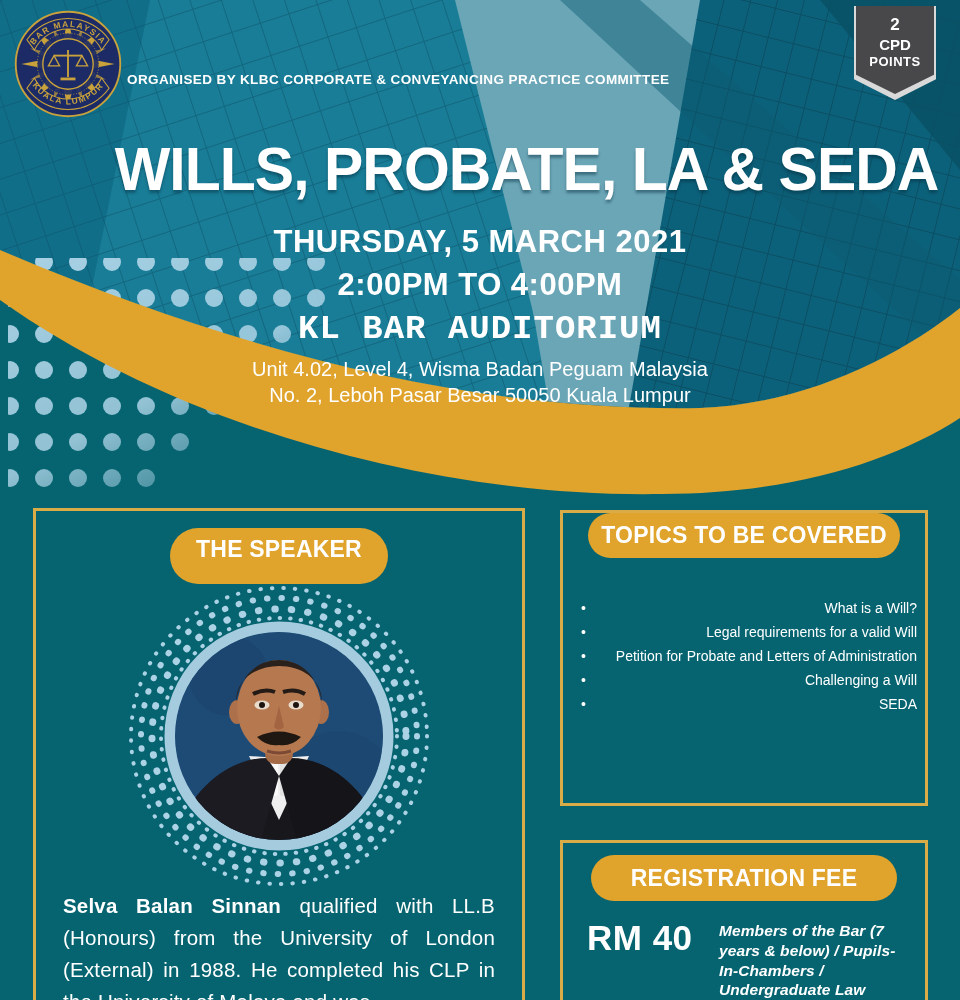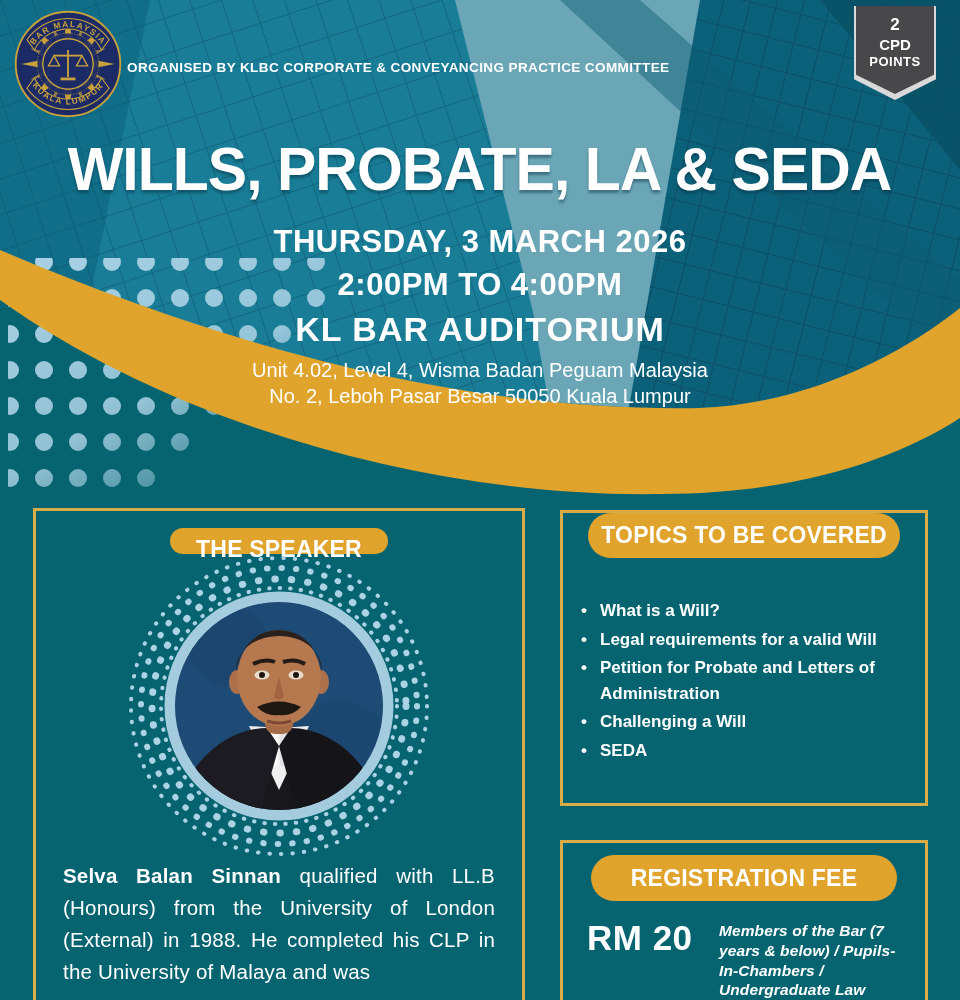--- a/index.html
+++ b/index.html
@@ -3,60 +3,60 @@
 <meta charset="utf-8">
 <style>
   html,body{margin:0;padding:0;background:#033;}
   .poster{
     position:relative;width:960px;height:1000px;overflow:hidden;
     background:#066471;font-family:"Liberation Sans",sans-serif;color:#fff;
   }
   svg{display:block;}
   .header-art{position:absolute;left:0;top:0;}
   
-  .organiser{position:absolute;left:127px;top:60px;font-size:13.5px;font-weight:bold;
+  .organiser{position:absolute;left:127px;top:72px;font-size:13.5px;font-weight:bold;
     letter-spacing:.4px;color:#fff;white-space:nowrap;}
   
-  .title{position:absolute;left:0;right:0;top:133px;margin:0;text-align:center;white-space:nowrap;}
+  .title{position:absolute;left:0;right:0;top:133px;margin:0;text-align:right;white-space:nowrap;}
   .title span{display:inline-block;font-size:62px;font-weight:bold;letter-spacing:-1px;
     transform:scaleX(.95);transform-origin:center;color:#fff;
     text-shadow:0 3px 3px rgba(4,45,62,.45);}
   
   .when{position:absolute;left:0;right:0;top:224px;text-align:center;color:#fff;}
   .when .date,.when .time{font-size:31px;font-weight:bold;margin-bottom:7px;letter-spacing:.5px;}
-  .when .venue{font-size:34px;font-weight:bold;margin-bottom:9px;letter-spacing:1px;}
+  .when .venue{font-size:34px;font-weight:bold;margin-bottom:9px;letter-spacing:1px;font-family:Liberation Mono, monospace;}
   .when .addr{font-size:20px;line-height:1.28;font-weight:400;}
   
   .cpd{position:absolute;left:856px;top:6px;width:78px;height:96px;}
   .cpd-silver{position:absolute;left:-2px;right:-2px;top:0;height:94px;background:#D9D9D9;
     clip-path:polygon(0 0,100% 0,100% 78%,50% 100%,0 78%);}
   .cpd-dark{position:absolute;left:0;right:0;top:0;height:88px;background:#48484A;
     clip-path:polygon(0 0,100% 0,100% 78%,50% 100%,0 78%);text-align:center;color:#fff;}
   .cpd-num{font-size:17px;font-weight:bold;margin-top:9px;}
   .cpd-l2{font-size:15px;font-weight:bold;margin-top:1px;}
   .cpd-l3{font-size:13px;font-weight:bold;margin-top:1px;letter-spacing:.5px;}
   
   .logo{position:absolute;left:12px;top:8px;}
   .logo text{font-family:"Liberation Sans",sans-serif;font-weight:bold;}
   
   .panel{position:absolute;border:3px solid #D9AC47;box-sizing:border-box;}
   .panel-speaker{left:33px;top:508px;width:492px;height:520px;}
   .panel-topics{left:560px;top:510px;width:368px;height:296px;}
   .panel-reg{left:560px;top:840px;width:368px;height:200px;}
   .pill{display:block;margin:0 auto;background:#E0A32B;color:#fff;text-align:center;
     border-radius:999px;font-weight:bold;letter-spacing:.2px;}
-  .pill-speaker{width:218px;height:26px;line-height:42px;margin-top:17px;font-size:23px;}
+  .pill-speaker{width:218px;height:56px;line-height:42px;margin-top:17px;font-size:23px;}
   .pill-topics{width:312px;height:45px;line-height:45px;margin-top:0;font-size:23px;}
   .pill-reg{width:306px;height:46px;line-height:46px;margin-top:12px;font-size:23px;}
   .portrait{margin:2px auto 0;}
   .bio{margin:4px 27px 0 27px;font-size:20.5px;line-height:1.56;text-align:justify;
     color:#fff;letter-spacing:.2px;}
   .bio strong{font-weight:bold;}
-  .topics-list{list-style:none;margin:40px 8px 0 16px;padding:0;font-size:17px;
-    font-weight:bold;line-height:1.5;}
+  .topics-list{list-style:none;margin:40px 8px 0 16px;padding:0;font-size:14px;
+    font-weight:normal;line-height:1.5;text-align:right;}
   .topics-list li{position:relative;padding-left:21px;margin-bottom:3px;}
   .topics-list li::before{content:"\2022";position:absolute;left:2px;top:0;}
   .reg-row{display:flex;margin:17px 12px 0 12px;align-items:flex-start;}
   .price{width:132px;padding-left:12px;font-size:35px;font-weight:bold;letter-spacing:.5px;}
   .elig{flex:1;font-style:italic;font-weight:bold;font-size:15.5px;line-height:1.28;
     padding-top:3px;letter-spacing:.1px;}
 </style>
 </head>
 <body>
 
@@ -190,21 +190,21 @@
       <div class="cpd-num">2</div>
       <div class="cpd-l2">CPD</div>
       <div class="cpd-l3">POINTS</div>
     </div>
   </div>
 
   <h1 class="title">
     <span>WILLS, PROBATE, LA &amp; SEDA</span>
   </h1>
   <div class="when">
-    <div class="date">THURSDAY, 3 MARCH 2026</div>
+    <div class="date">THURSDAY, 5 MARCH 2021</div>
     <div class="time">2:00PM TO 4:00PM</div>
     <div class="venue">KL BAR AUDITORIUM</div>
     <div class="addr">Unit 4.02, Level 4, Wisma Badan Peguam Malaysia</div>
     <div class="addr">No. 2, Leboh Pasar Besar 50050 Kuala Lumpur</div>
   </div>
 
   <section class="panel panel-speaker">
     <div class="pill pill-speaker">THE SPEAKER</div>
 
     <svg class="portrait" width="300" height="300" viewBox="0 0 300 300">
@@ -259,18 +259,18 @@
       <li>Legal requirements for a valid Will</li>
       <li>Petition for Probate and Letters of Administration</li>
       <li>Challenging a Will</li>
       <li>SEDA</li>
     </ul>
   </section>
 
   <section class="panel panel-reg">
     <div class="pill pill-reg">REGISTRATION FEE</div>
     <div class="reg-row">
-      <div class="price">RM 20</div>
+      <div class="price">RM 40</div>
       <div class="elig">Members of the Bar (7 years &amp; below) / Pupils-In-Chambers / Undergraduate Law Students / Registered OKU</div>
     </div>
   </section>
 
 </div>
 
 </body></html>

